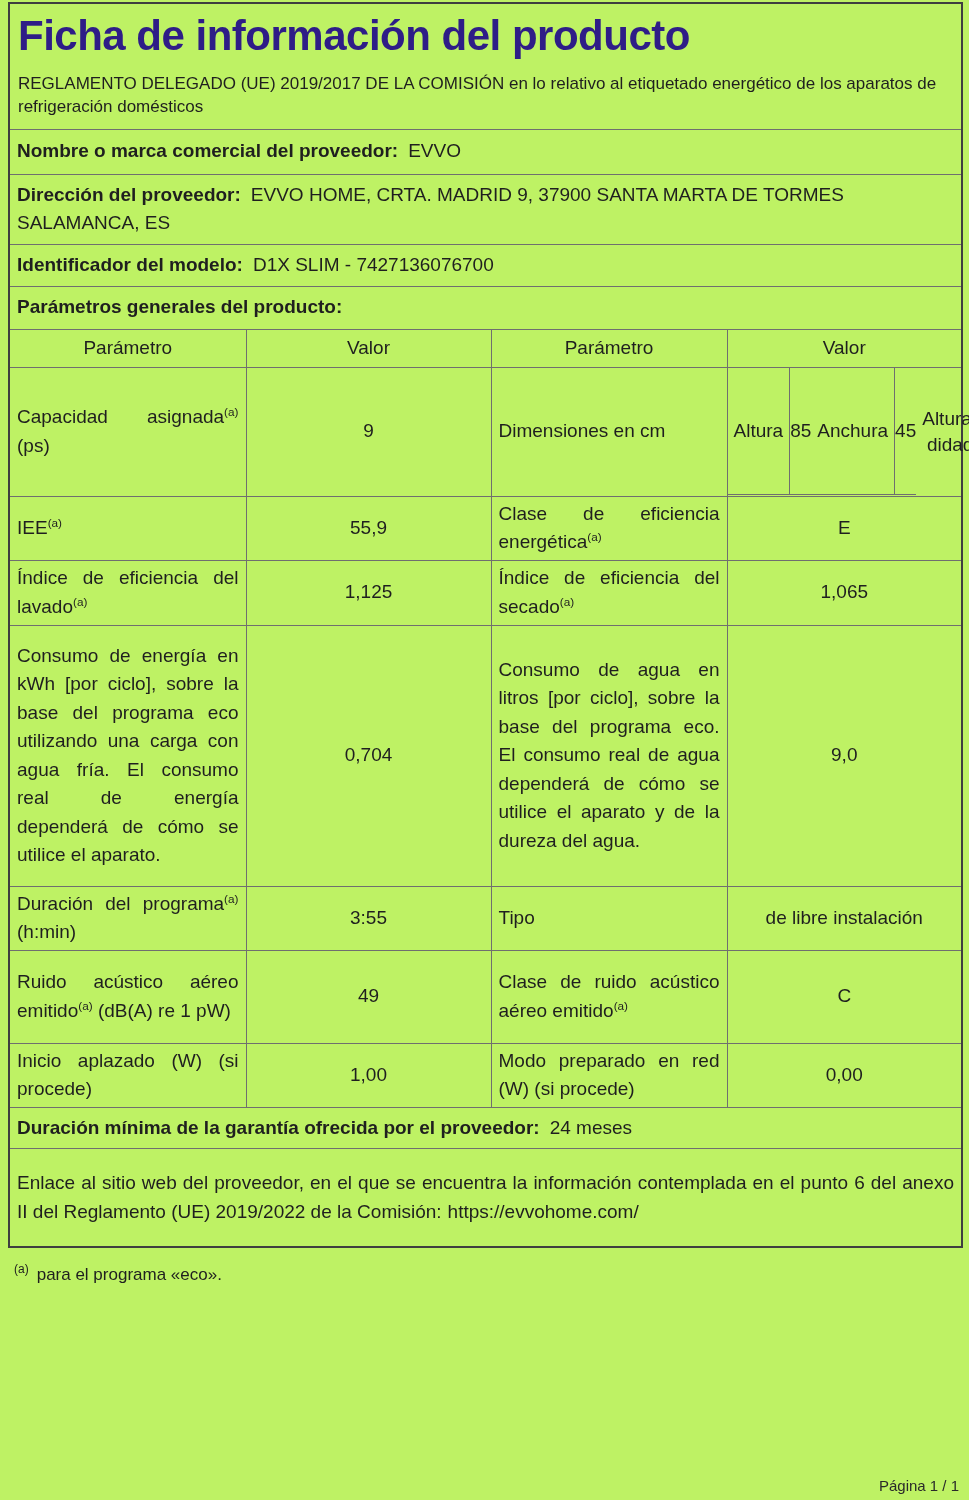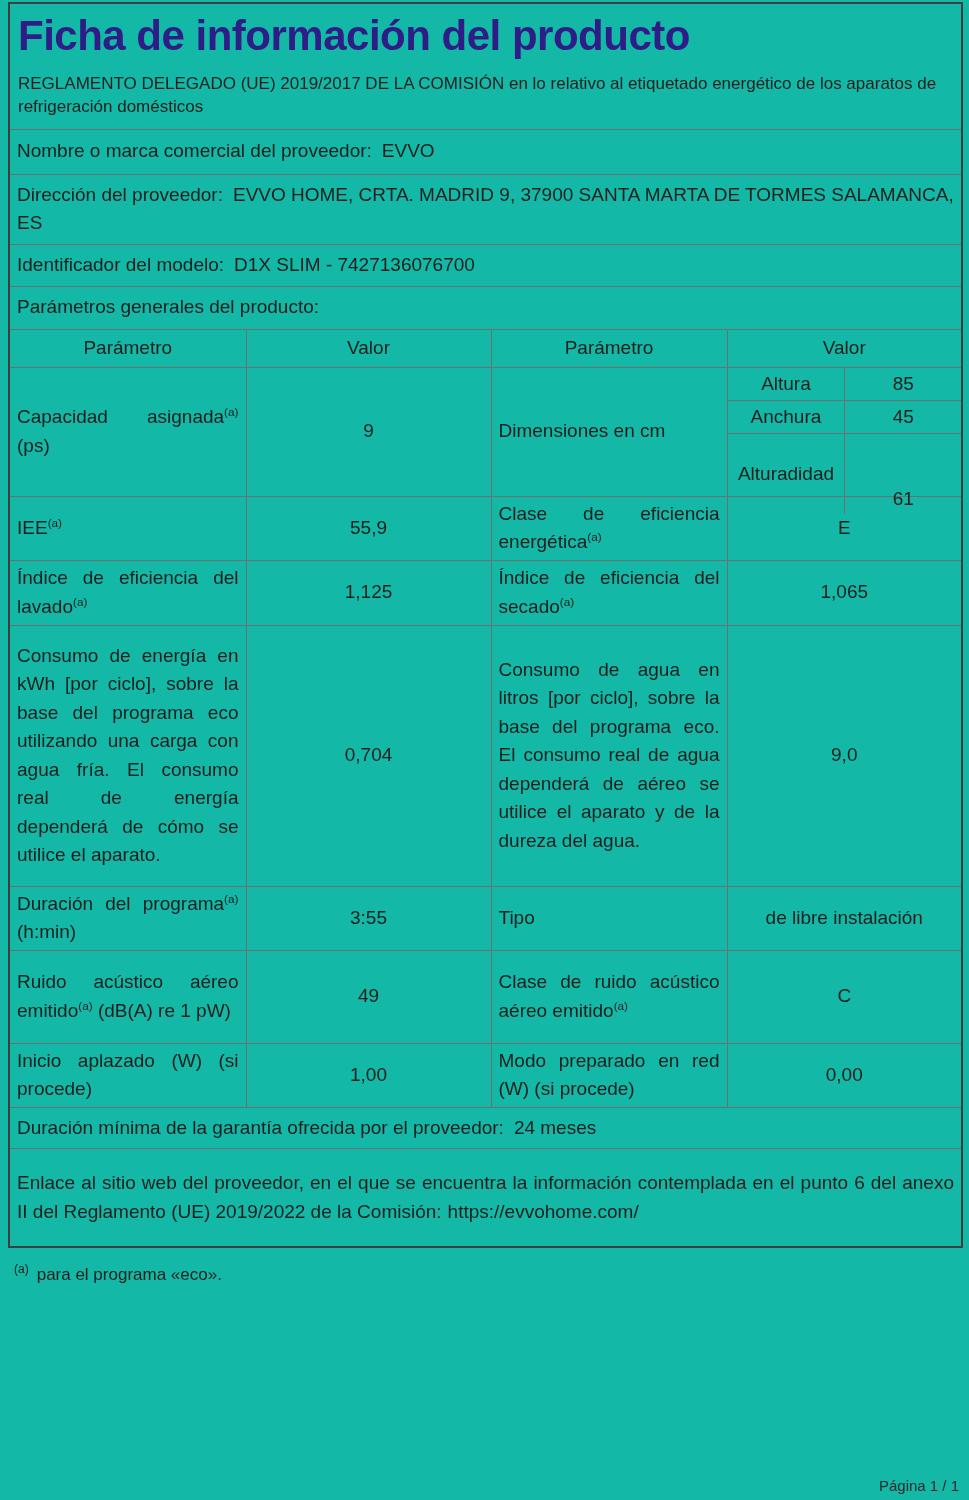--- a/index.html
+++ b/index.html
@@ -1,52 +1,52 @@
 <!DOCTYPE html>
 <html lang="es"><head>
 <meta charset="utf-8">
 <style>
   * { box-sizing: border-box; }
   html,body { margin:0; padding:0; background:#ffffff; }
   body { font-family:"Liberation Sans", sans-serif; color:#1f1f1f; }
-  .page { width:969px; height:1500px; background:#14b8a6; position:relative; overflow:hidden; }
+  .page { width:969px; height:1500px; background:#bef264; position:relative; overflow:hidden; }
 
   table.doc {
     border-collapse:collapse;
     table-layout:fixed;
     width:953px;
     margin:2px 0 0 8px;
     border:2px solid #3f3f3f;
     font-size:19px;
     line-height:1.5;
   }
   td { border:1px solid #6f6f6f; vertical-align:middle; }
 
   
   .title-cell { padding:8px 8px 6px 8px; vertical-align:top; }
   .doc-title { font-size:42px; font-weight:bold; color:#2e1d87; line-height:1.15; letter-spacing:-0.5px; margin:0; }
   .regulation { font-size:17px; line-height:1.35; margin-top:13px; color:#1f1f1f; }
 
   
   .kv-cell { padding:6px 7px; }
-  .kv-label { font-weight:normal; }
+  .kv-label { font-weight:bold; }
   .kv-value { font-weight:normal; margin-left:10px; }
 
   
   .hdr-param { padding:2px 7px; text-align:center; font-weight:normal; }
   .hdr-valor { text-align:center; font-weight:normal; }
 
   
   .label-cell { padding:3px 7px; text-align:justify; }
   .value-cell { text-align:center; padding:2px 4px; }
   sup { font-size:0.62em; line-height:0; vertical-align:super; }
 
   
   .dims-cell { padding:0; height:100%; }
-  .dims { display:flex; flex-direction:column; height:127px; }
+  .dims { display:flex; height:127px; }
   .dims-row { display:flex; border-bottom:1px solid #6f6f6f; flex:0 0 33px; }
   .dims-row:last-child { flex:1 1 auto; border-bottom:none; }
   .dim-name { flex:0 0 50.5%; border-right:1px solid #6f6f6f; display:flex; align-items:center; justify-content:center; text-align:center; line-height:1.35; padding:2px 6px; }
   .dim-value { flex:1 1 auto; display:flex; align-items:center; justify-content:center; }
   .dims-row:last-child .dim-value { align-items:flex-start; padding-top:5px;margin-top:46px; }
 
   .link-cell { padding:20px 7px; text-align:justify; }
   .url-text { margin-left:6px; }
 
   .footnote { margin:14px 0 0 14px; font-size:17px; }
@@ -165,21 +165,21 @@
     </tr>
 
     <tr style="height:261px">
       <td class="label-cell">
         <span>Consumo de energía en kWh [por ciclo], sobre la base del programa eco utilizando una carga con agua fría. El consumo real de energía dependerá de cómo se utilice el aparato.</span>
       </td>
       <td class="value-cell">
         <span>0,704</span>
       </td>
       <td class="label-cell">
-        <span>Consumo de agua en litros [por ciclo], sobre la base del programa eco. El consumo real de agua dependerá de aéreo se utilice el aparato y de la dureza del agua.</span>
+        <span>Consumo de agua en litros [por ciclo], sobre la base del programa eco. El consumo real de agua dependerá de cómo se utilice el aparato y de la dureza del agua.</span>
       </td>
       <td class="value-cell">
         <span>9,0</span>
       </td>
     </tr>
 
     <tr style="height:61px">
       <td class="label-cell">
         <span>Duración del programa</span><sup>(a)</sup><span> (h:min)</span>
       </td>

